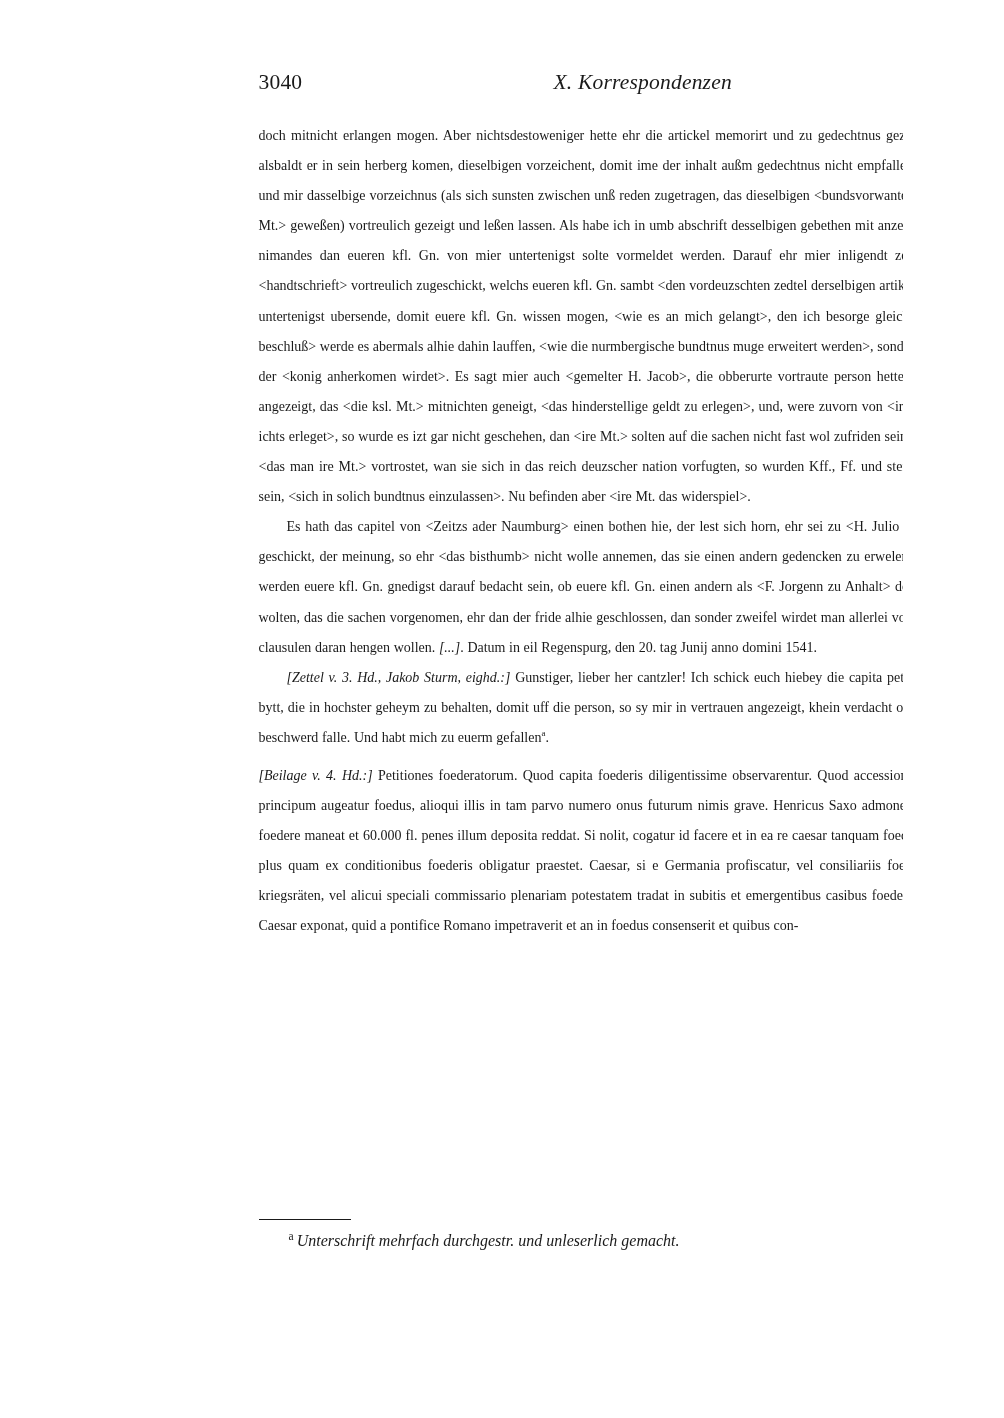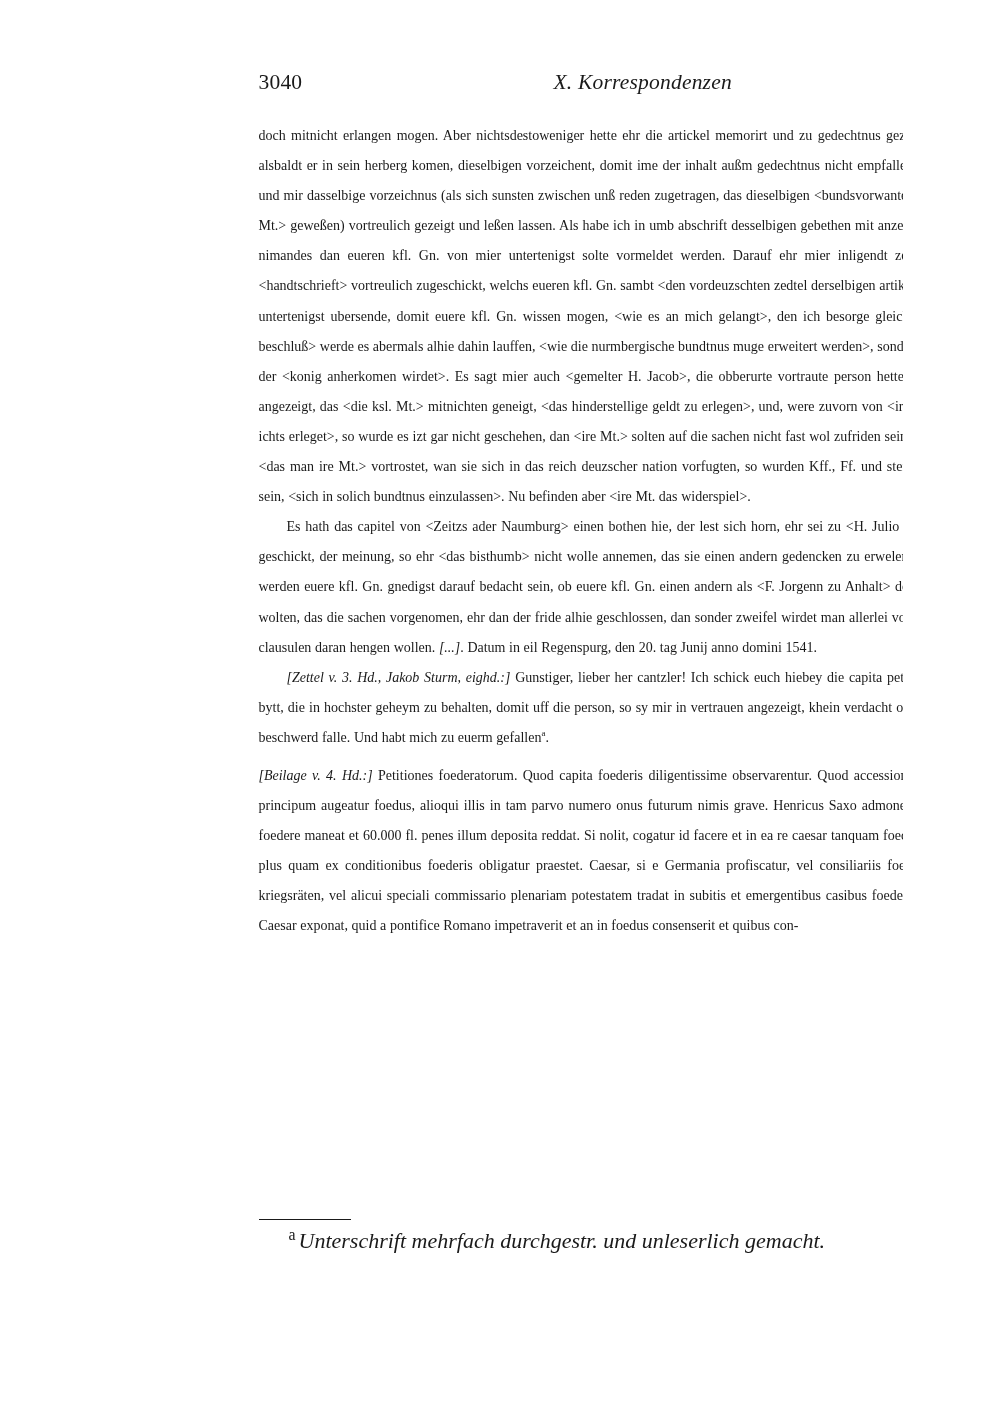--- a/index.html
+++ b/index.html
@@ -82,21 +82,21 @@
     top: 1219px;
     width: 704px;
   }
   .fn-rule {
     width: 92px;
     height: 0;
     border-top: 1.3px solid #1a1a1a;
     margin: 0 0 9px 0;
   }
   .fn-line {
-    font-size: 22px;
+    font-size: 16px;
     line-height: 24px;
     font-style: italic;
     text-indent: 30px;
   }
   .fn-line .fn-mark {
     font-style: normal;
     font-size: 0.72em;
     vertical-align: super;
     line-height: 0;
     margin-right: 3px;

